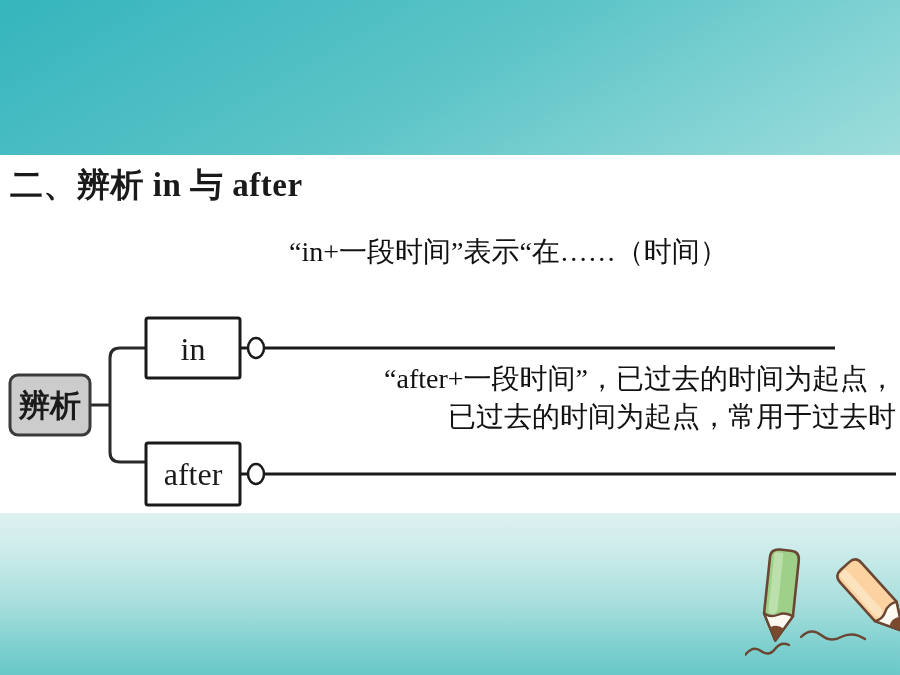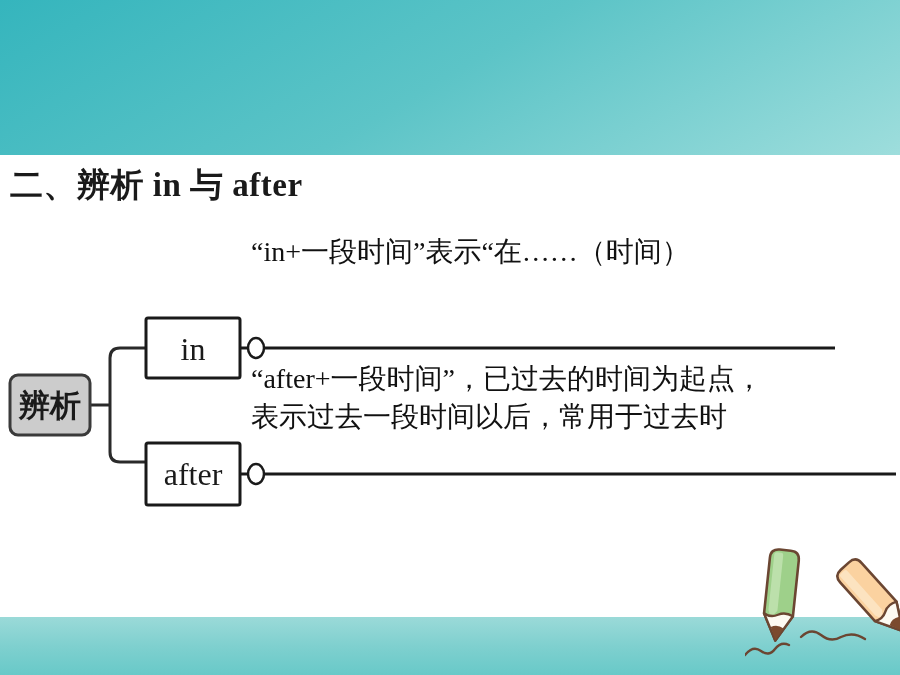--- a/index.html
+++ b/index.html
@@ -26,21 +26,21 @@
     top: 513px;
     width: 900px;
     height: 162px;
     background: linear-gradient(180deg, #ddf1f0 0%, #cdeceb 22%, #a9dfdd 55%, #7fd0cf 82%, #68c9c8 100%);
   }
   .content-panel {
     position: absolute;
     left: 0;
     top: 155px;
     width: 900px;
-    height: 462px;
+    height: 358px;
     background: #ffffff;
   }
   .section-title {
     position: absolute;
     left: 10px;
     top: 8px;
     font-size: 33px;
     font-weight: bold;
     color: #1a1a1a;
     letter-spacing: 0.5px;
@@ -76,23 +76,25 @@
   }
   .explain-in {
     left: 251px;
     top: 78px;
     width: 640px;
   }
   .explain-after {
     left: 251px;
     top: 205px;
     width: 645px;
+    text-align: right;
   }
   .explain .line {
     display: block;
+    margin-left: 38px;
   }
 
   
   .pencils {
     position: absolute;
     left: 745px;
     top: 545px;
     width: 155px;
     height: 120px;
   }
@@ -139,21 +141,21 @@
         <line x1="264" y1="319" x2="896" y2="319" stroke="#1a1a1a" stroke-width="3"></line>
       </g>
     </svg>
 
     <div class="explain explain-in">
       <span class="line">“in+一段时间”表示“在……（时间）</span>
     </div>
 
     <div class="explain explain-after">
       <span class="line">“after+一段时间”，已过去的时间为起点，</span>
-      <span class="line">表示过去一段时间以后，常用于过去时</span>
+      <span class="line">已过去的时间为起点，常用于过去时</span>
     </div>
   </div>
 
   <div class="pencils">
     <svg width="155" height="120" viewBox="0 0 155 120" xmlns="http://www.w3.org/2000/svg">
 
       <g transform="translate(20,2) rotate(6)">
         <path d="M 6 10 Q 6 1 15 1 L 26 1 Q 35 1 35 10 L 35 66 L 20 92 L 6 66 Z" fill="#9ed08a" stroke="#6b4632" stroke-width="2.6" stroke-linejoin="round"></path>
         <path d="M 10 6 Q 10 4 13 4 L 17 4 Q 19 4 19 7 L 19 62 L 13 70 L 10 62 Z" fill="#c6e5b6" opacity="0.75" stroke="none"></path>
         <path d="M 6 66 L 20 92 L 35 66 Q 27 62 20 66 Q 13 70 6 66 Z" fill="#fdfaf2" stroke="#6b4632" stroke-width="2.4" stroke-linejoin="round"></path>

